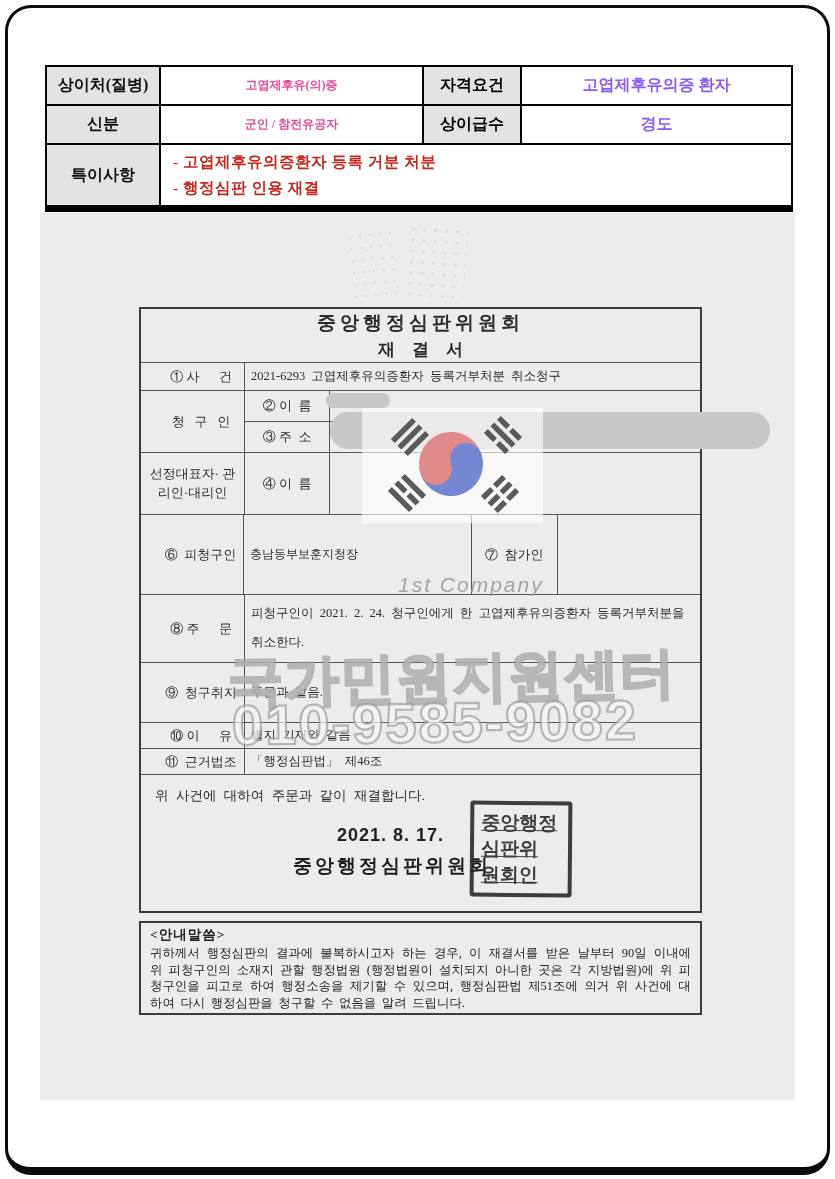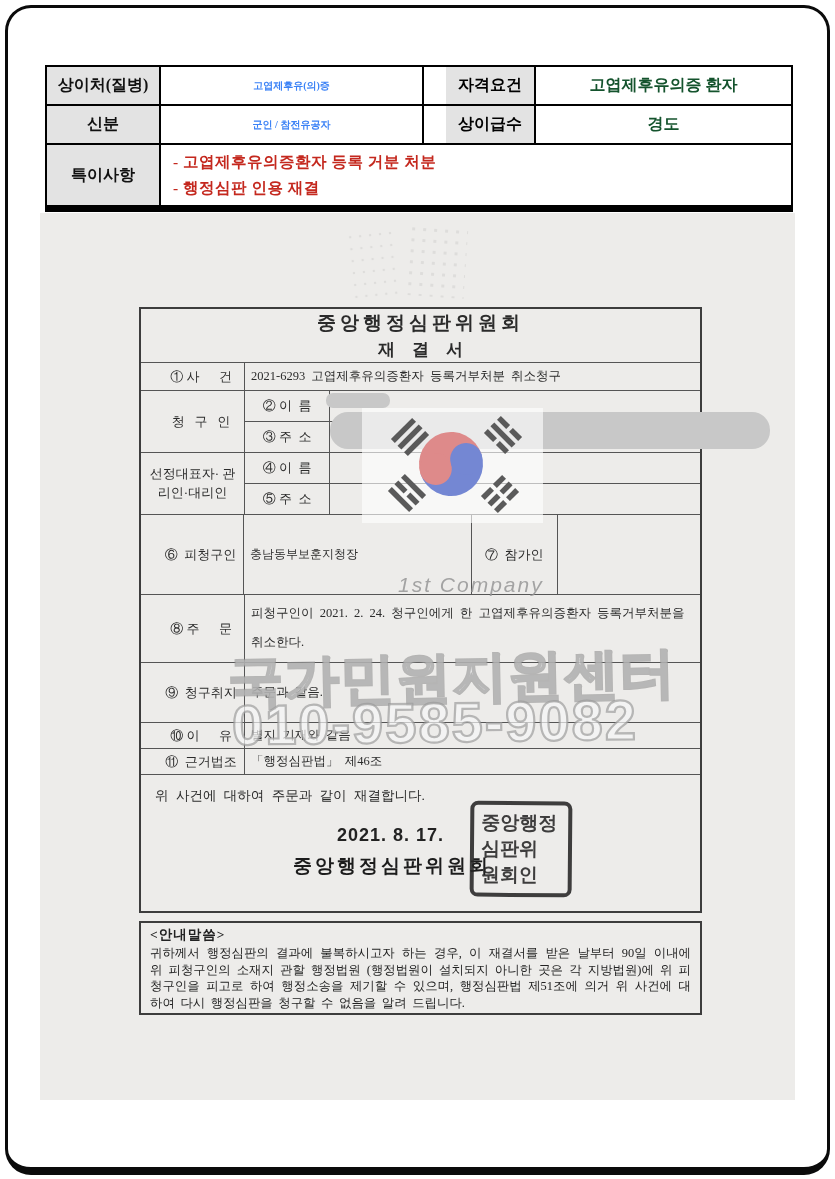--- a/index.html
+++ b/index.html
@@ -7,23 +7,23 @@
   body { width:835px; height:1179px; font-family:"Liberation Sans", sans-serif; }
   .page { position:relative; width:835px; height:1179px; background:#fff; overflow:hidden; }
   .frame { position:absolute; inset:5px 5px 4px 5px; border:3px solid #0b0b0b; border-bottom-width:8px; border-radius:26px; pointer-events:none; z-index:50; }
 
   
   .summary { position:absolute; left:45px; top:65px; width:748px; border:2px solid #000; border-bottom:7px solid #000; background:#fff; z-index:5; }
   .srow { display:flex; border-bottom:2px solid #000;text-align:right; }
   .srow:last-child { border-bottom:none; }
   .scell { display:flex; align-items:center; justify-content:center; min-height:37px; }
   .slabel { width:114px; background:#e3e3e3; border-right:2px solid #000; font-weight:bold; font-size:16px; color:#111; font-family:"Liberation Serif", serif; }
-  .sval { width:263px; border-right:2px solid #000; color:#3b82f6; font-weight:bold; font-size:10px; font-family:"Liberation Serif", serif; }
-  .slabel2 { width:90px; background:#e3e3e3; border-right:2px solid #000; font-weight:bold; font-size:16px; font-family:"Liberation Serif", serif;margin-left:22px; }
-  .sval2 { flex:1; color:#14532d; font-weight:bold; font-size:16px; font-family:"Liberation Serif", serif; }
+  .sval { width:263px; border-right:2px solid #000; color:#ec4899; font-weight:bold; font-size:12px; font-family:"Liberation Serif", serif; }
+  .slabel2 { width:98px; background:#e3e3e3; border-right:2px solid #000; font-weight:bold; font-size:16px; font-family:"Liberation Serif", serif; }
+  .sval2 { flex:1; color:#8b5cf6; font-weight:bold; font-size:16px; font-family:"Liberation Serif", serif; }
   .srow3 { display:flex; }
   .srow3 .slabel { min-height:60px; }
   .special { flex:1; display:flex; flex-direction:column; justify-content:center; padding:6px 0 6px 12px; gap:5px;border-radius:11px; }
   .special div { color:#c4281e; font-weight:bold; font-size:15.5px; font-family:"Liberation Serif", serif; letter-spacing:0.5px; }
 
   
   .scan { position:absolute; left:40px; top:213px; width:755px; height:887px; background:#edecea; z-index:1; }
 
   .dots { position:absolute; background-image:radial-gradient(circle, rgba(110,110,110,.55) 1.4px, transparent 1.6px); background-size:10px 12px; opacity:.22; transform:rotate(-6deg); }
   .dots1 { left:308px; top:16px; width:50px; height:68px; }
@@ -43,21 +43,21 @@
   .subrow:last-child { border-bottom:none; }
   .h28{height:28px;} .h34{height:34px;} .h30{height:30px;} .h32{height:32px;}
   .r6{height:80px;} .r8{height:68px;} .r9{height:60px;} .r10{height:26px;} .r11{height:26px;}
   .cell7l { width:88px; border-left:1px solid #555; border-right:1px solid #555; display:flex; align-items:center; justify-content:center; font-size:13px; white-space:pre; }
   .cell7v { width:144px; }
   .r8 .dval { line-height:2.3; align-items:flex-start; padding-top:4px; }
   .closing { position:relative; height:136px; border-bottom:none; display:block; }
   .closing-stmt { position:absolute; left:14px; top:12px; font-size:13.5px; word-spacing:4px; }
   .closing-date { position:absolute; left:196px; top:50px; font-size:18px; font-weight:bold; font-family:"Liberation Sans", sans-serif; letter-spacing:1px; color:#222; }
   .closing-org { position:absolute; left:152px; top:78px; font-size:19px; font-weight:bold; letter-spacing:3px; color:#1c1c1c; }
-  .seal { position:absolute; left:329px; top:26px; width:102px; height:96px; border:4px solid #262626; border-radius:8px; display:flex; flex-direction:column; justify-content:space-around; padding:5px 7px; opacity:.88; transform:rotate(.5deg); background:transparent; }
+  .seal { position:absolute; left:329px; top:26px; width:102px; height:96px; border:4px solid #262626; border-radius:3px; display:flex; flex-direction:column; justify-content:space-around; padding:5px 7px; opacity:.88; transform:rotate(.5deg); background:transparent;text-decoration:underline; }
   .seal div { display:flex; justify-content:space-between; font-size:19px; font-weight:bold; color:#262626; font-family:"Liberation Serif", serif; }
 
   .notice { position:absolute; left:99px; top:708px; width:563px; height:94px; border:2px solid #3d3d3d; padding:3px 9px 17px 9px; font-family:"Liberation Serif", serif; color:#222; }
   .notice-title { font-size:13.5px; font-weight:bold; letter-spacing:1px; }
   .notice-body { font-size:12.4px; line-height:1.34; text-align:justify; word-spacing:2.5px; margin-top:1px; }
 
   
   .blob { position:absolute; background:#c8c8c8; z-index:3; }
   .blob-name { left:286px; top:180px; width:64px; height:15px; border-radius:7px; }
   .blob-addr { left:290px; top:199px; width:440px; height:37px; border-radius:18px; }
@@ -123,24 +123,20 @@
             <div class="dval"></div>
           </div>
         </div>
       </div>
 
       <div class="drow" style="height:62px;">
         <div class="lblA wrap">선정대표자· 관리인·대리인</div>
         <div class="subcol">
           <div class="subrow h30">
             <div class="lblB">④ 이  름</div>
-            <div class="dval"></div>
-          </div>
-          <div class="subrow h32">
-            <div class="lblB">⑤ 주  소</div>
             <div class="dval"></div>
           </div>
         </div>
       </div>
 
       <div class="drow r6">
         <div class="lblA">⑥  피청구인</div>
         <div class="dval" style="width:227px; flex:none; font-size:12px;">충남동부보훈지청장</div>
         <div class="cell7l">⑦  참가인</div>
         <div class="cell7v"></div>

